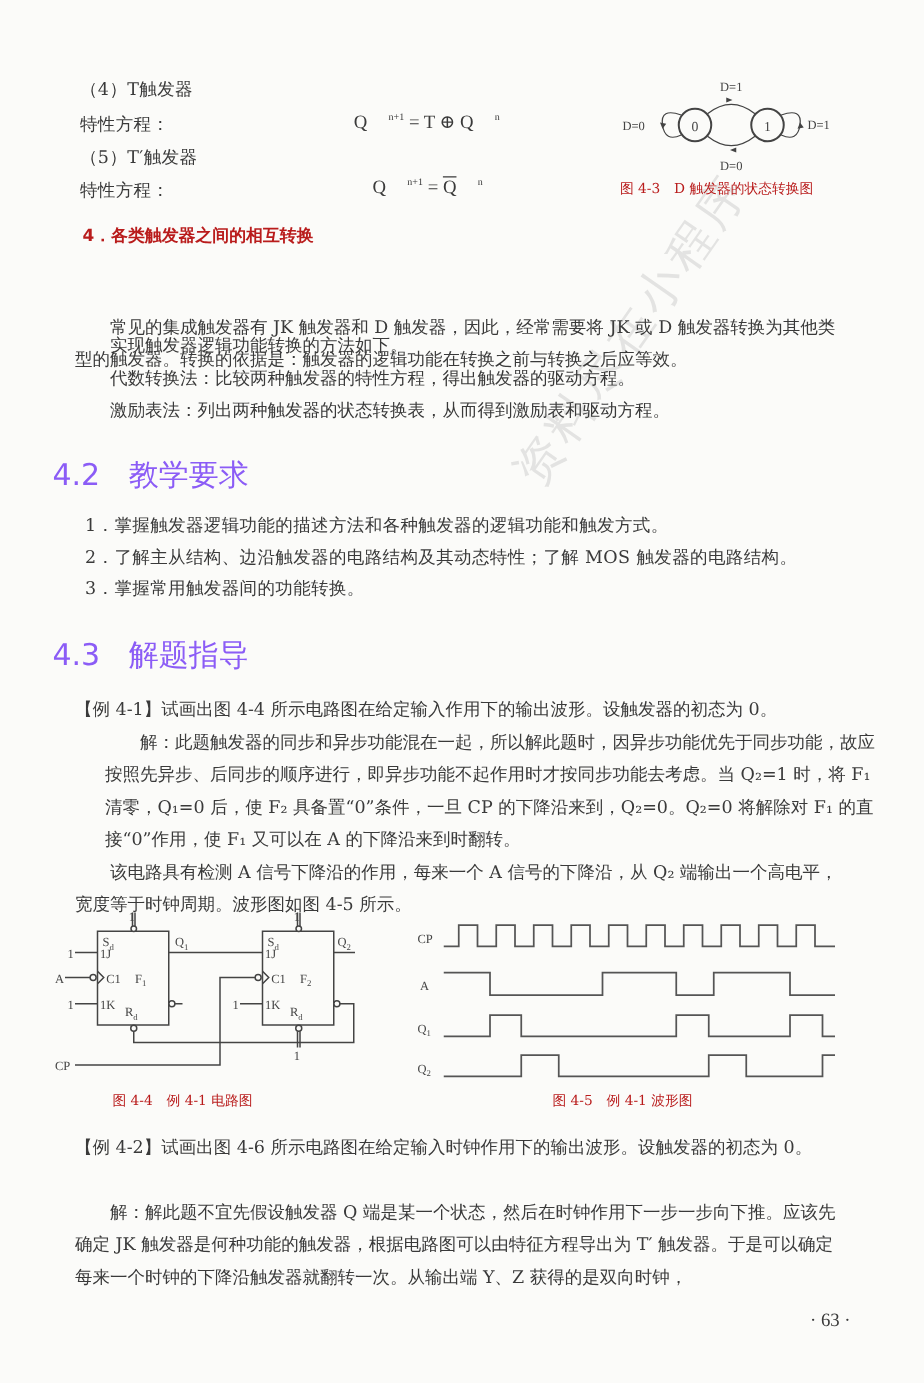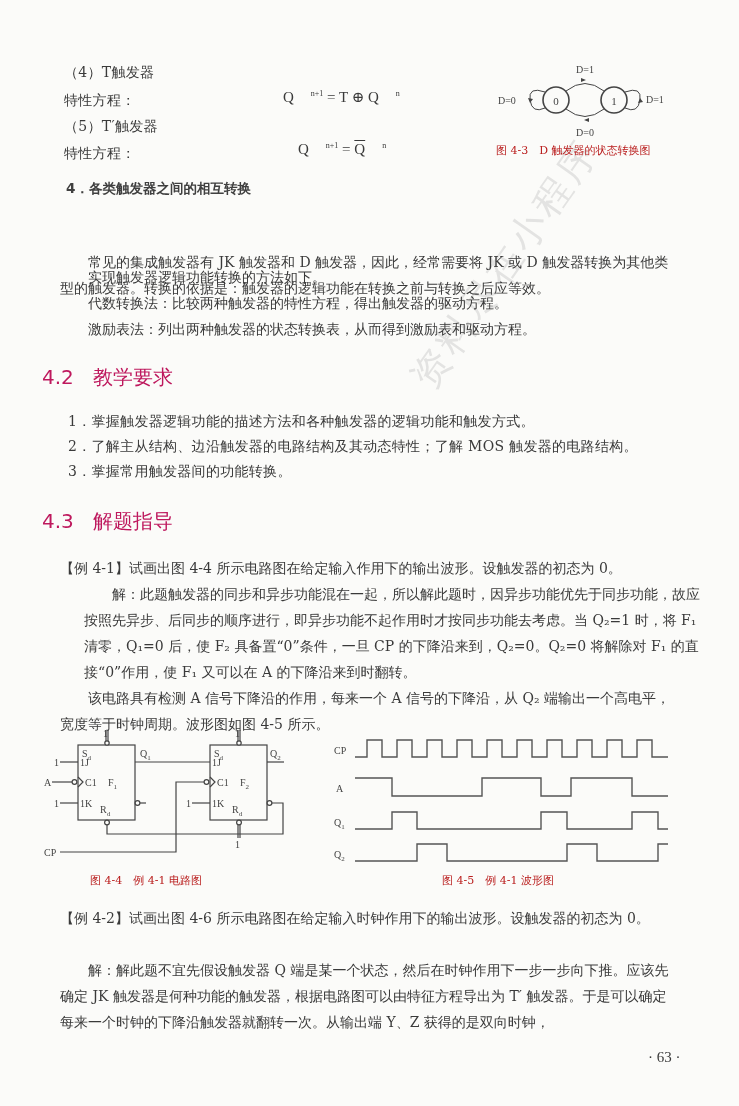--- a/index.html
+++ b/index.html
@@ -1,21 +1,21 @@
 <!DOCTYPE html>
 <html><head>
 <meta charset="utf-8">
 <style>
   html, body { margin:0; padding:0; }
   body { width:739px; height:1106px; background:#fbfbf9; position:relative; overflow:hidden;
          font-family:"DejaVu Serif","Liberation Serif",serif; color:#3a3a3a; }
   .abs { position:absolute; white-space:nowrap; }
   .t { font-size:14px; line-height:20px; letter-spacing:0.3px; }
-  .h2 { font-family:"DejaVu Sans","Liberation Sans",sans-serif; font-size:20px; color:#be185d; }
-  .h4 { font-family:"DejaVu Sans","Liberation Sans",sans-serif; font-size:13.5px; font-weight:bold; color:#404040; }
+  .h2 { font-family:"DejaVu Sans","Liberation Sans",sans-serif; font-size:24px; color:#8b5cf6; }
+  .h4 { font-family:"DejaVu Sans","Liberation Sans",sans-serif; font-size:13.5px; font-weight:bold; color:#b91c1c; }
   .bold { font-weight:normal; }
   .para { position:absolute; left:60px; width:620px; font-size:14px; line-height:26px; text-indent:28px; color:#3a3a3a; }
   .para.noindent { text-indent:0; }
   .caption { font-size:11px; color:#b91c1c; }
   .formula { font-family:"Liberation Serif","DejaVu Serif",serif; font-size:15px; }
   .formula sup { font-size:8px;padding-left:17px; }
   .over { text-decoration:overline; }
   svg text { font-family:"Liberation Serif","DejaVu Serif",serif; fill:#444; }
   .watermark { position:absolute; left:400px; top:370px; font-size:38px; color:rgba(120,120,120,0.18);
                transform:rotate(-55deg); transform-origin:left top; font-family:"DejaVu Sans",sans-serif; letter-spacing:4px; }

